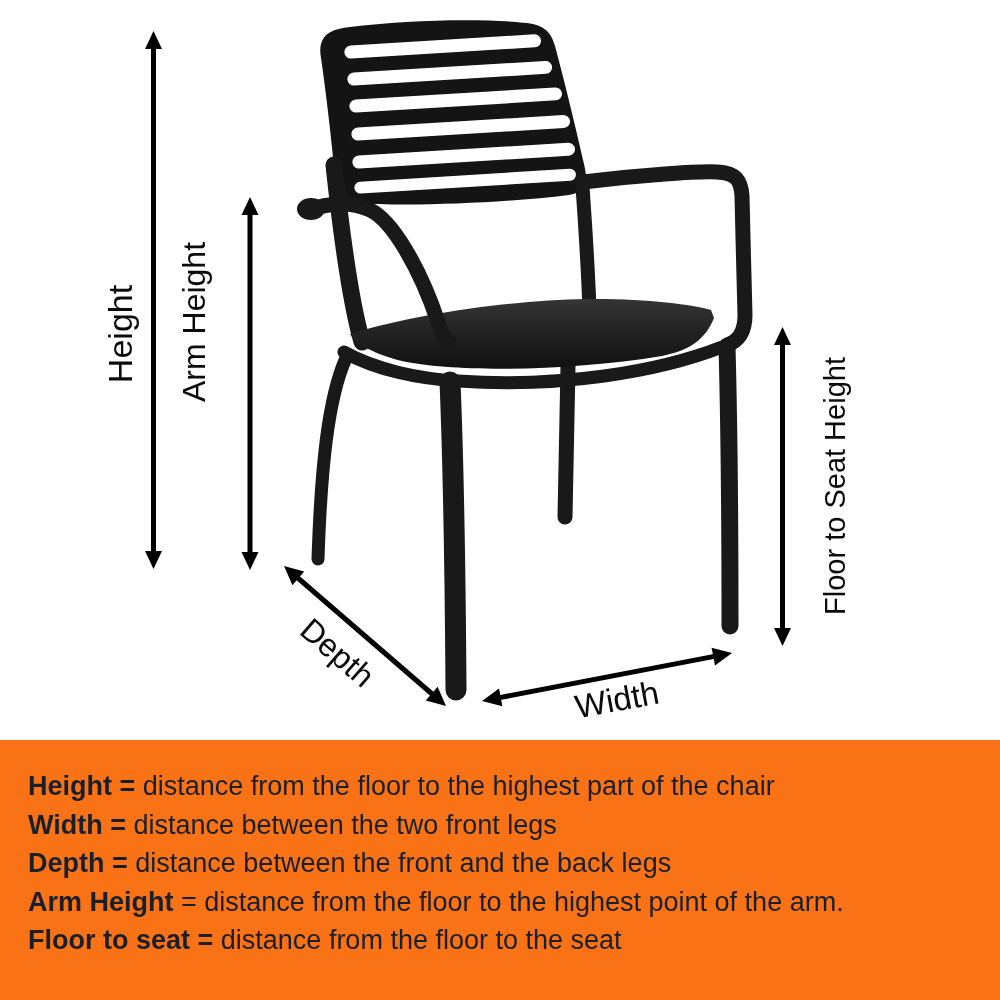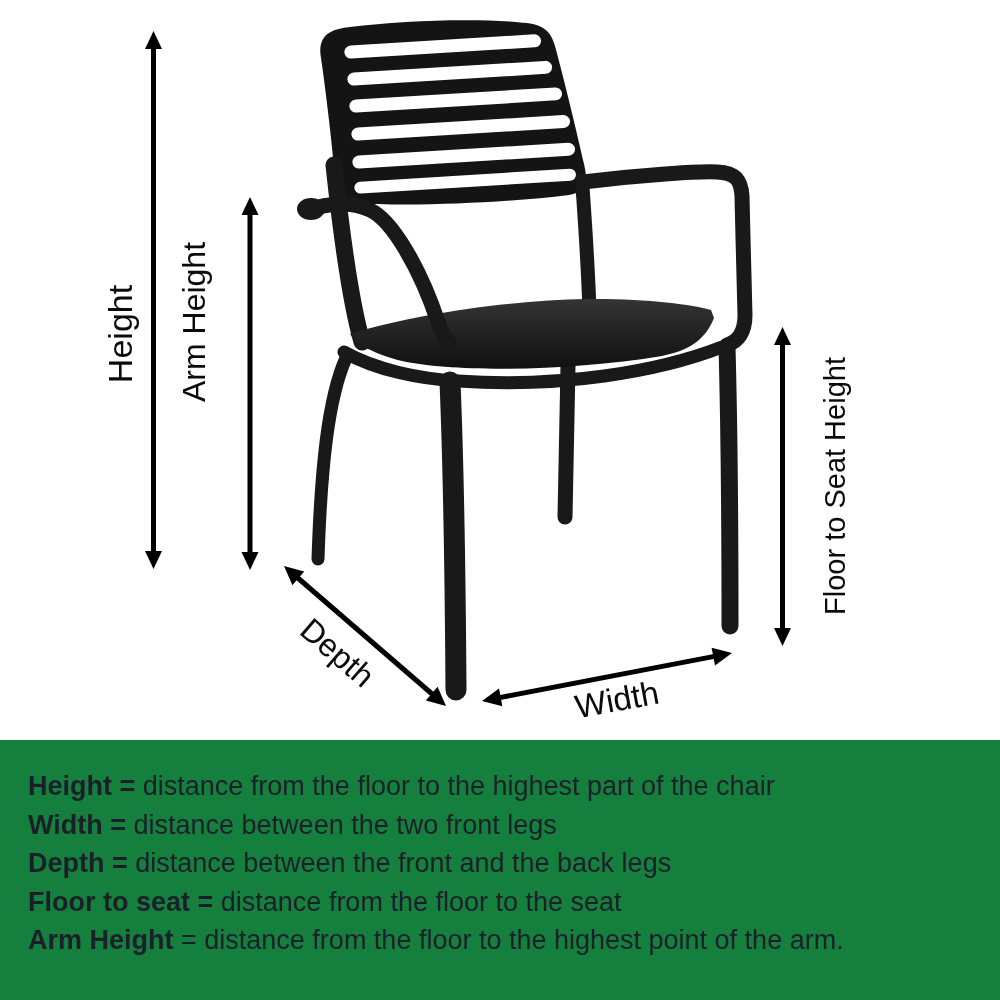--- a/index.html
+++ b/index.html
@@ -13,21 +13,21 @@
     transform:translate(-50%,-50%) rotate(-90deg);
     font-family:"Liberation Sans",sans-serif;
   }
   .dim-label.height{left:120px;top:334px;font-size:34px;}
   .dim-label.arm-height{left:194px;top:322px;font-size:32px;}
   .dim-label.floor-to-seat{left:835px;top:486px;font-size:29px;}
   .dim-label.depth{left:337px;top:653px;font-size:32px;transform:translate(-50%,-50%) rotate(41deg);}
   .dim-label.width{left:617px;top:700px;font-size:33px;transform:translate(-50%,-50%) rotate(-10.5deg);}
   .legend{
     position:absolute;left:0;top:740px;width:1000px;height:260px;
-    background:#15803d;box-sizing:border-box;
+    background:#f97316;box-sizing:border-box;
     padding:27px 20px 0 28px;
     color:#1b1f2a;font-size:27px;line-height:38.5px;
   }
   .legend p{margin:0;white-space:nowrap;}
   .legend .term{font-weight:700;}
 </style>
 </head>
 <body>
 
 <div class="stage">
@@ -128,21 +128,21 @@
     </p>
     <p>
       <span class="term">Width =</span>
       <span class="def">distance between the two front legs</span>
     </p>
     <p>
       <span class="term">Depth =</span>
       <span class="def">distance between the front and the back legs</span>
     </p>
     <p>
+      <span class="term">Arm Height</span>
+      <span class="def">= distance from the floor to the highest point of the arm.</span>
+    </p>
+    <p>
       <span class="term">Floor to seat =</span>
       <span class="def">distance from the floor to the seat</span>
-    </p>
-    <p>
-      <span class="term">Arm Height</span>
-      <span class="def">= distance from the floor to the highest point of the arm.</span>
     </p>
   </div>
 </div>
 
 </body></html>

